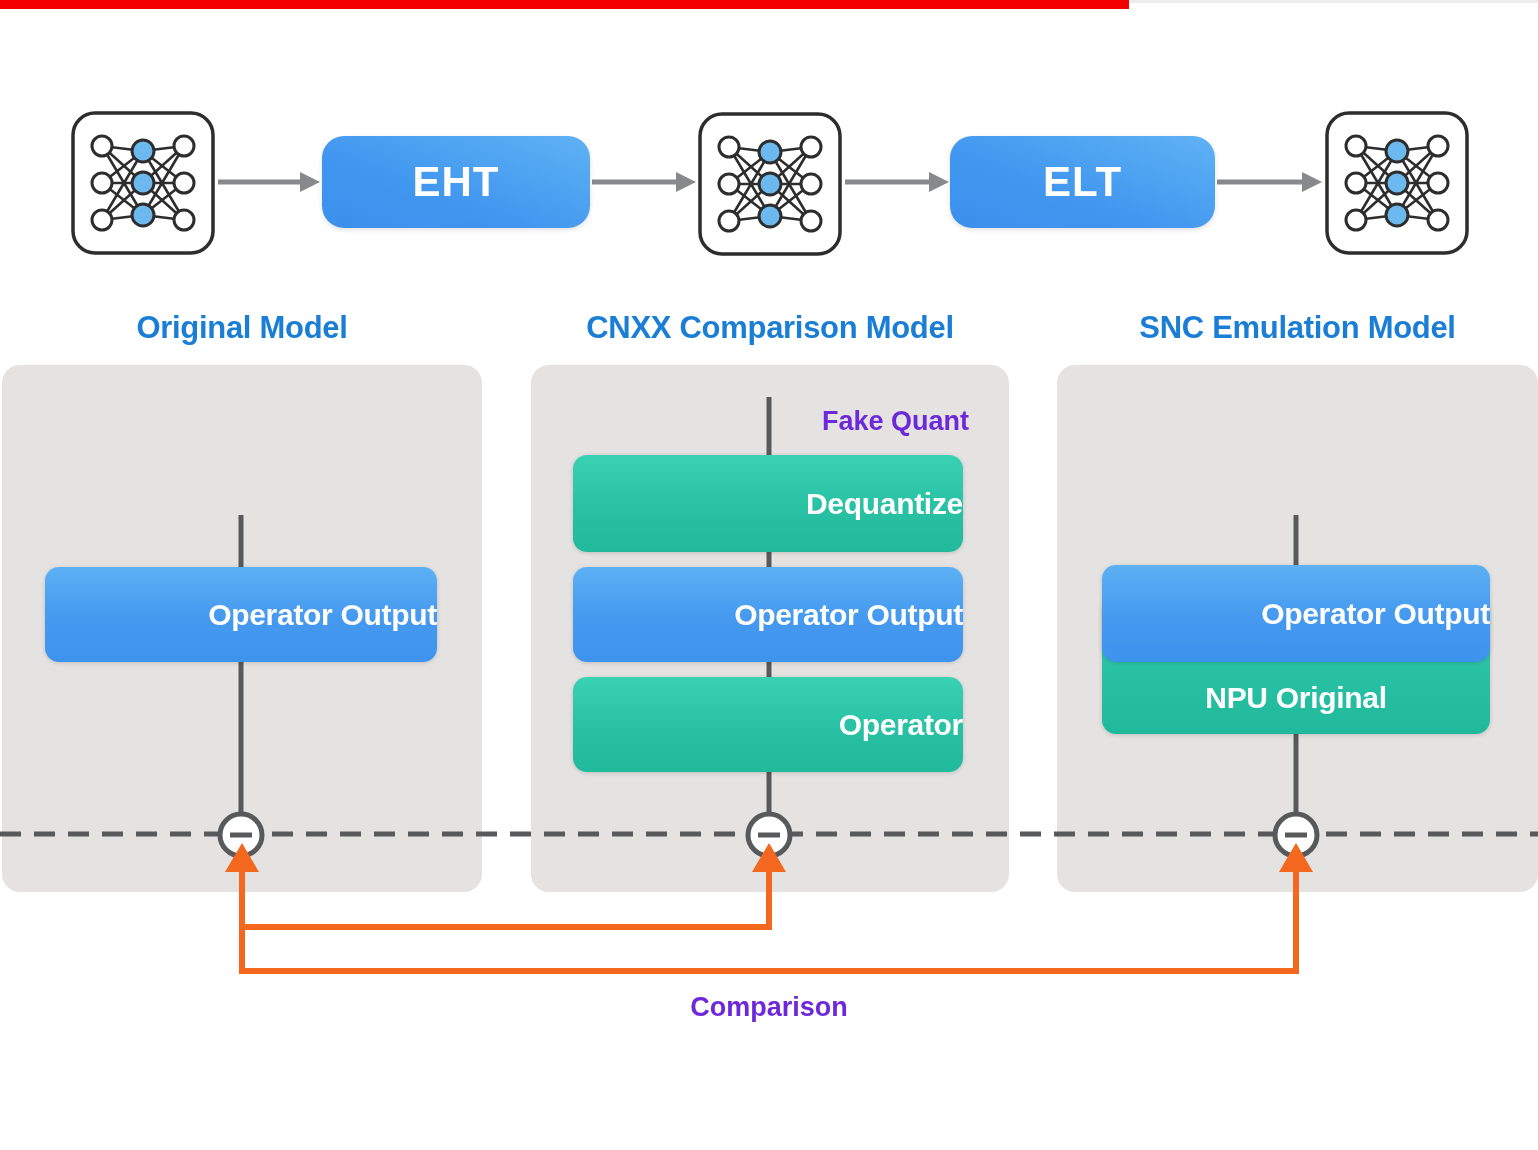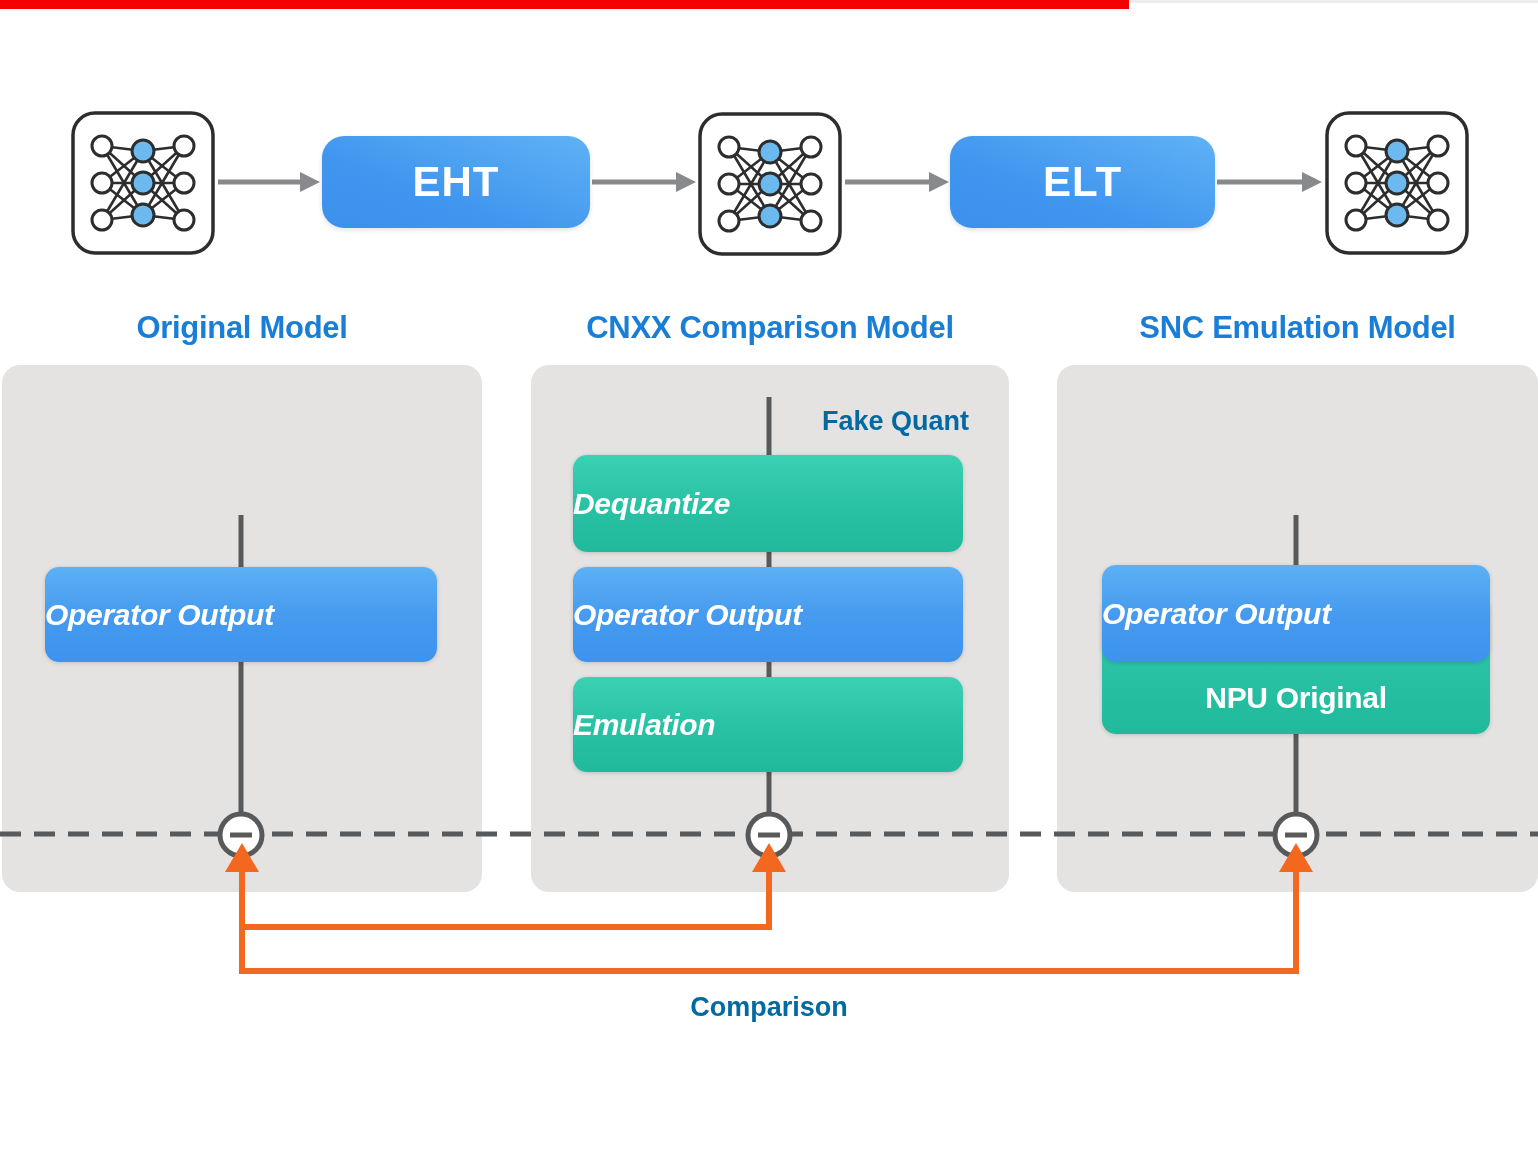--- a/index.html
+++ b/index.html
@@ -29,33 +29,32 @@
   .flow-box{
     position:absolute;top:136px;height:92px;border-radius:22px;z-index:3;
     background:linear-gradient(200deg,#5fb2f4 0%,#4197ef 60%,#3a90ec 100%);
     display:flex;align-items:center;justify-content:center;
     color:#fff;font-size:42px;font-weight:bold;letter-spacing:1px;
     box-shadow:0 2px 5px rgba(0,0,0,0.12);
   }
   
   .op-box{
     position:absolute;border-radius:14px;z-index:3;
-    display:flex;align-items:center;justify-content:flex-start;
+    display:flex;align-items:center;justify-content:flex-end;
     color:#fff;font-size:30px;font-weight:600;letter-spacing:-0.3px;
     box-shadow:0 1px 4px rgba(0,0,0,0.16);
-    font-style:italic;
   }
   .op-box.blue{background:linear-gradient(180deg,#5cb0f4 0%,#4599ef 55%,#3d93ed 100%);}
   .op-box.teal{background:linear-gradient(180deg,#3bd1b3 0%,#28c1a4 55%,#20b99c 100%);}
   .stack-label{
     position:absolute;z-index:4;display:flex;align-items:center;justify-content:center;
     color:#fff;font-size:30px;font-weight:600;letter-spacing:-0.3px;
   }
   
-  .annotation{position:absolute;color:#0369a1;font-weight:600;z-index:4;}
+  .annotation{position:absolute;color:#6d28d9;font-weight:600;z-index:4;}
   #fake-quant-label{left:822px;top:406px;font-size:27px;}
   #comparison-label{left:0;top:992px;width:1538px;text-align:center;font-size:27px;}
 </style>
 </head>
 <body>
 
 <div id="stage">
 
   <div class="scrub-track"></div>
   <div class="scrub-progress"></div>
@@ -166,21 +165,21 @@
   </div>
 
   <div class="annotation" id="fake-quant-label">Fake Quant</div>
   <div class="op-box teal" style="left:573px;top:455px;width:390px;height:97px;">
     <span>Dequantize</span>
   </div>
   <div class="op-box blue" style="left:573px;top:567px;width:390px;height:95px;">
     <span>Operator Output</span>
   </div>
   <div class="op-box teal" style="left:573px;top:677px;width:390px;height:95px;">
-    <span>Emulation</span>
+    <span>Operator</span>
   </div>
 
   <div class="op-box teal" style="left:1102px;top:597px;width:388px;height:137px;"></div>
   <div class="op-box blue" style="left:1102px;top:565px;width:388px;height:97px;">
     <span>Operator Output</span>
   </div>
   <div class="stack-label" style="left:1102px;top:662px;width:388px;height:72px;">NPU Original</div>
 
   <div class="annotation" id="comparison-label">Comparison</div>
 

